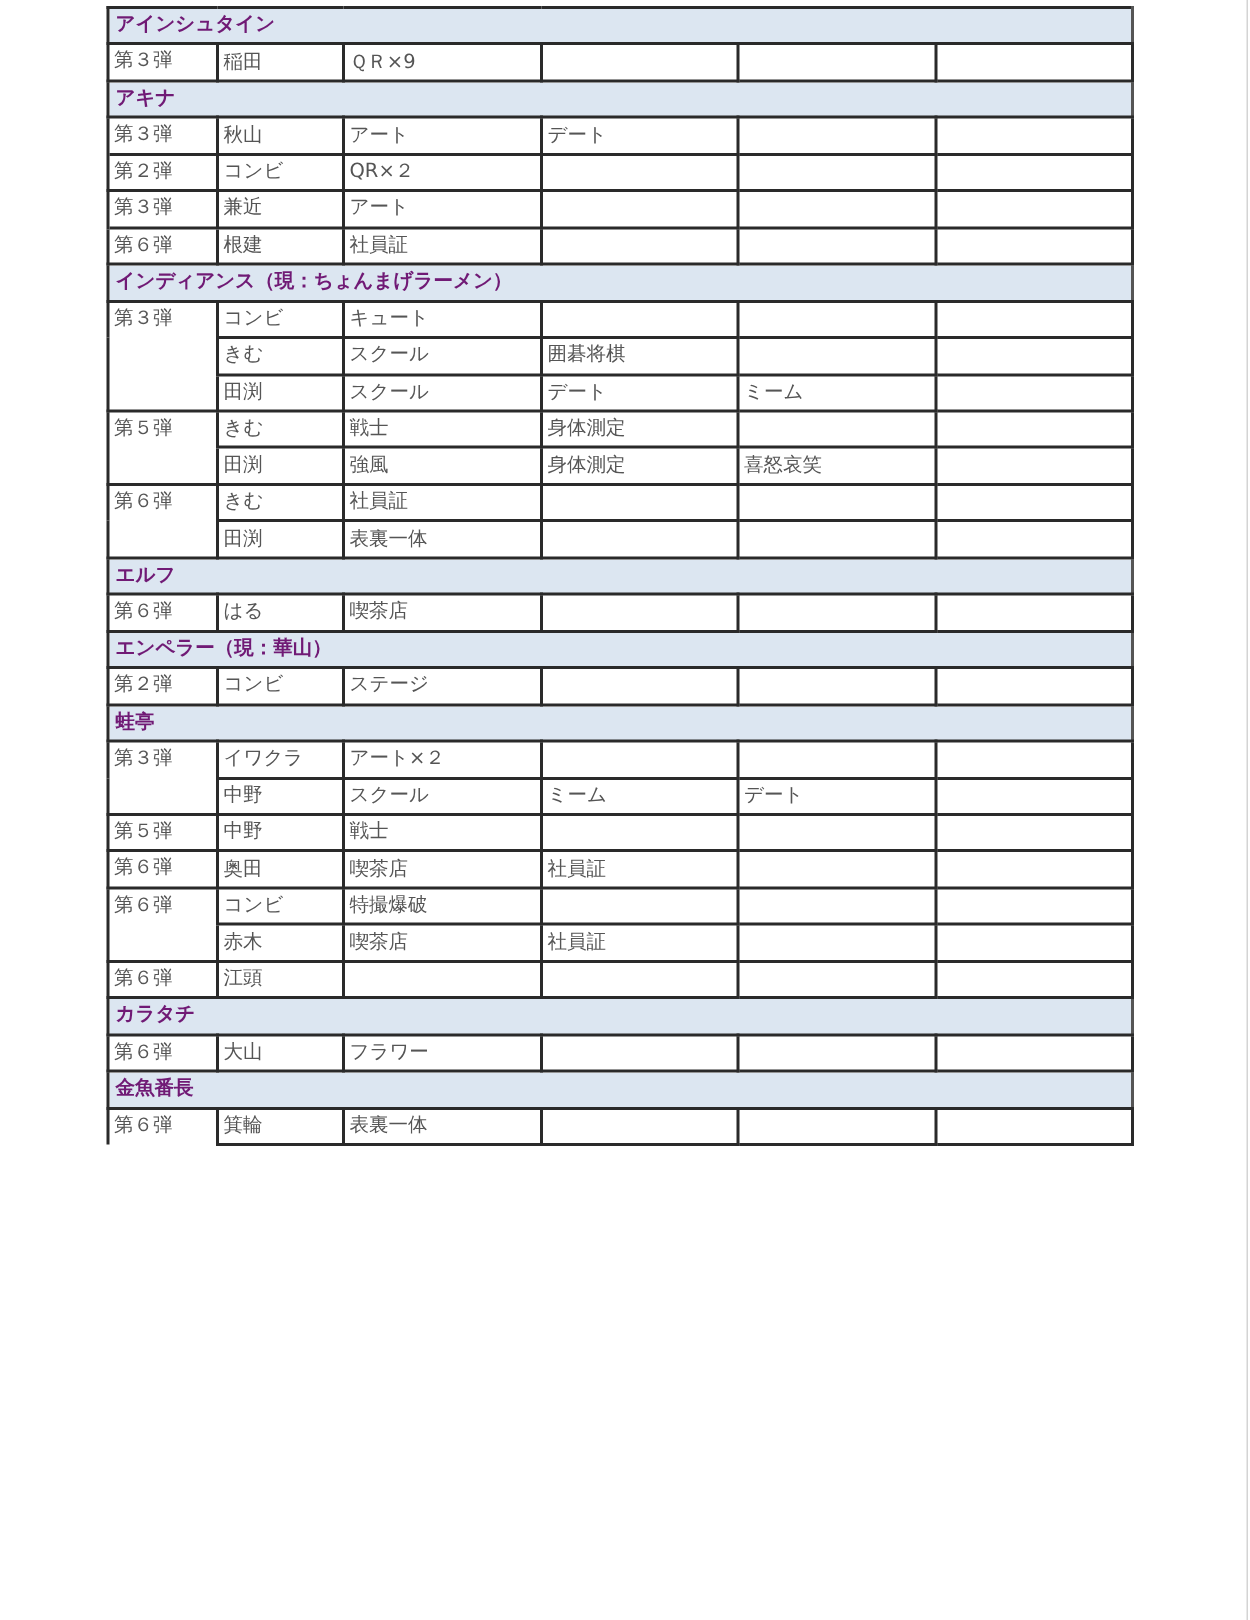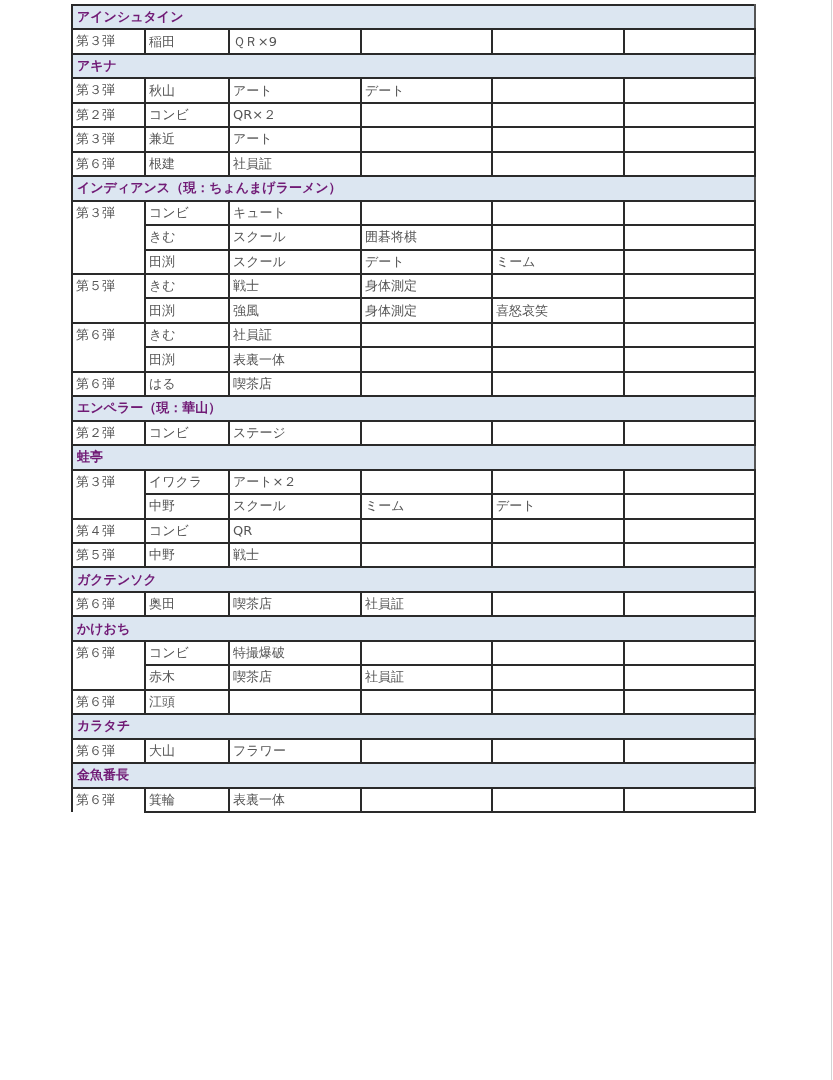--- a/index.html
+++ b/index.html
@@ -171,20 +171,23 @@
       </tr>
       <tr>
         <td class="issue no-top"></td>
         <td>田渕</td>
         <td>表裏一体</td>
         <td></td>
         <td></td>
         <td></td>
       </tr>
       <tr>
+        <td colspan="6" class="group-header">エルフ</td>
+      </tr>
+      <tr>
         <td class="issue">第６弾</td>
         <td>はる</td>
         <td>喫茶店</td>
         <td></td>
         <td></td>
         <td></td>
       </tr>
       <tr>
         <td colspan="6" class="group-header">エンペラー（現：華山）</td>
       </tr>
@@ -209,48 +212,34 @@
       </tr>
       <tr>
         <td class="issue no-top"></td>
         <td>中野</td>
         <td>スクール</td>
         <td>ミーム</td>
         <td>デート</td>
         <td></td>
       </tr>
       <tr>
-        <td class="issue">第４弾</td>
-        <td>コンビ</td>
-        <td>QR</td>
-        <td></td>
-        <td></td>
-        <td></td>
-      </tr>
-      <tr>
         <td class="issue">第５弾</td>
         <td>中野</td>
         <td>戦士</td>
         <td></td>
         <td></td>
         <td></td>
       </tr>
       <tr>
-        <td colspan="6" class="group-header">ガクテンソク</td>
-      </tr>
-      <tr>
         <td class="issue">第６弾</td>
         <td>奥田</td>
         <td>喫茶店</td>
         <td>社員証</td>
         <td></td>
         <td></td>
-      </tr>
-      <tr>
-        <td colspan="6" class="group-header">かけおち</td>
       </tr>
       <tr>
         <td class="issue no-bottom">第６弾</td>
         <td>コンビ</td>
         <td>特撮爆破</td>
         <td></td>
         <td></td>
         <td></td>
       </tr>
       <tr>

